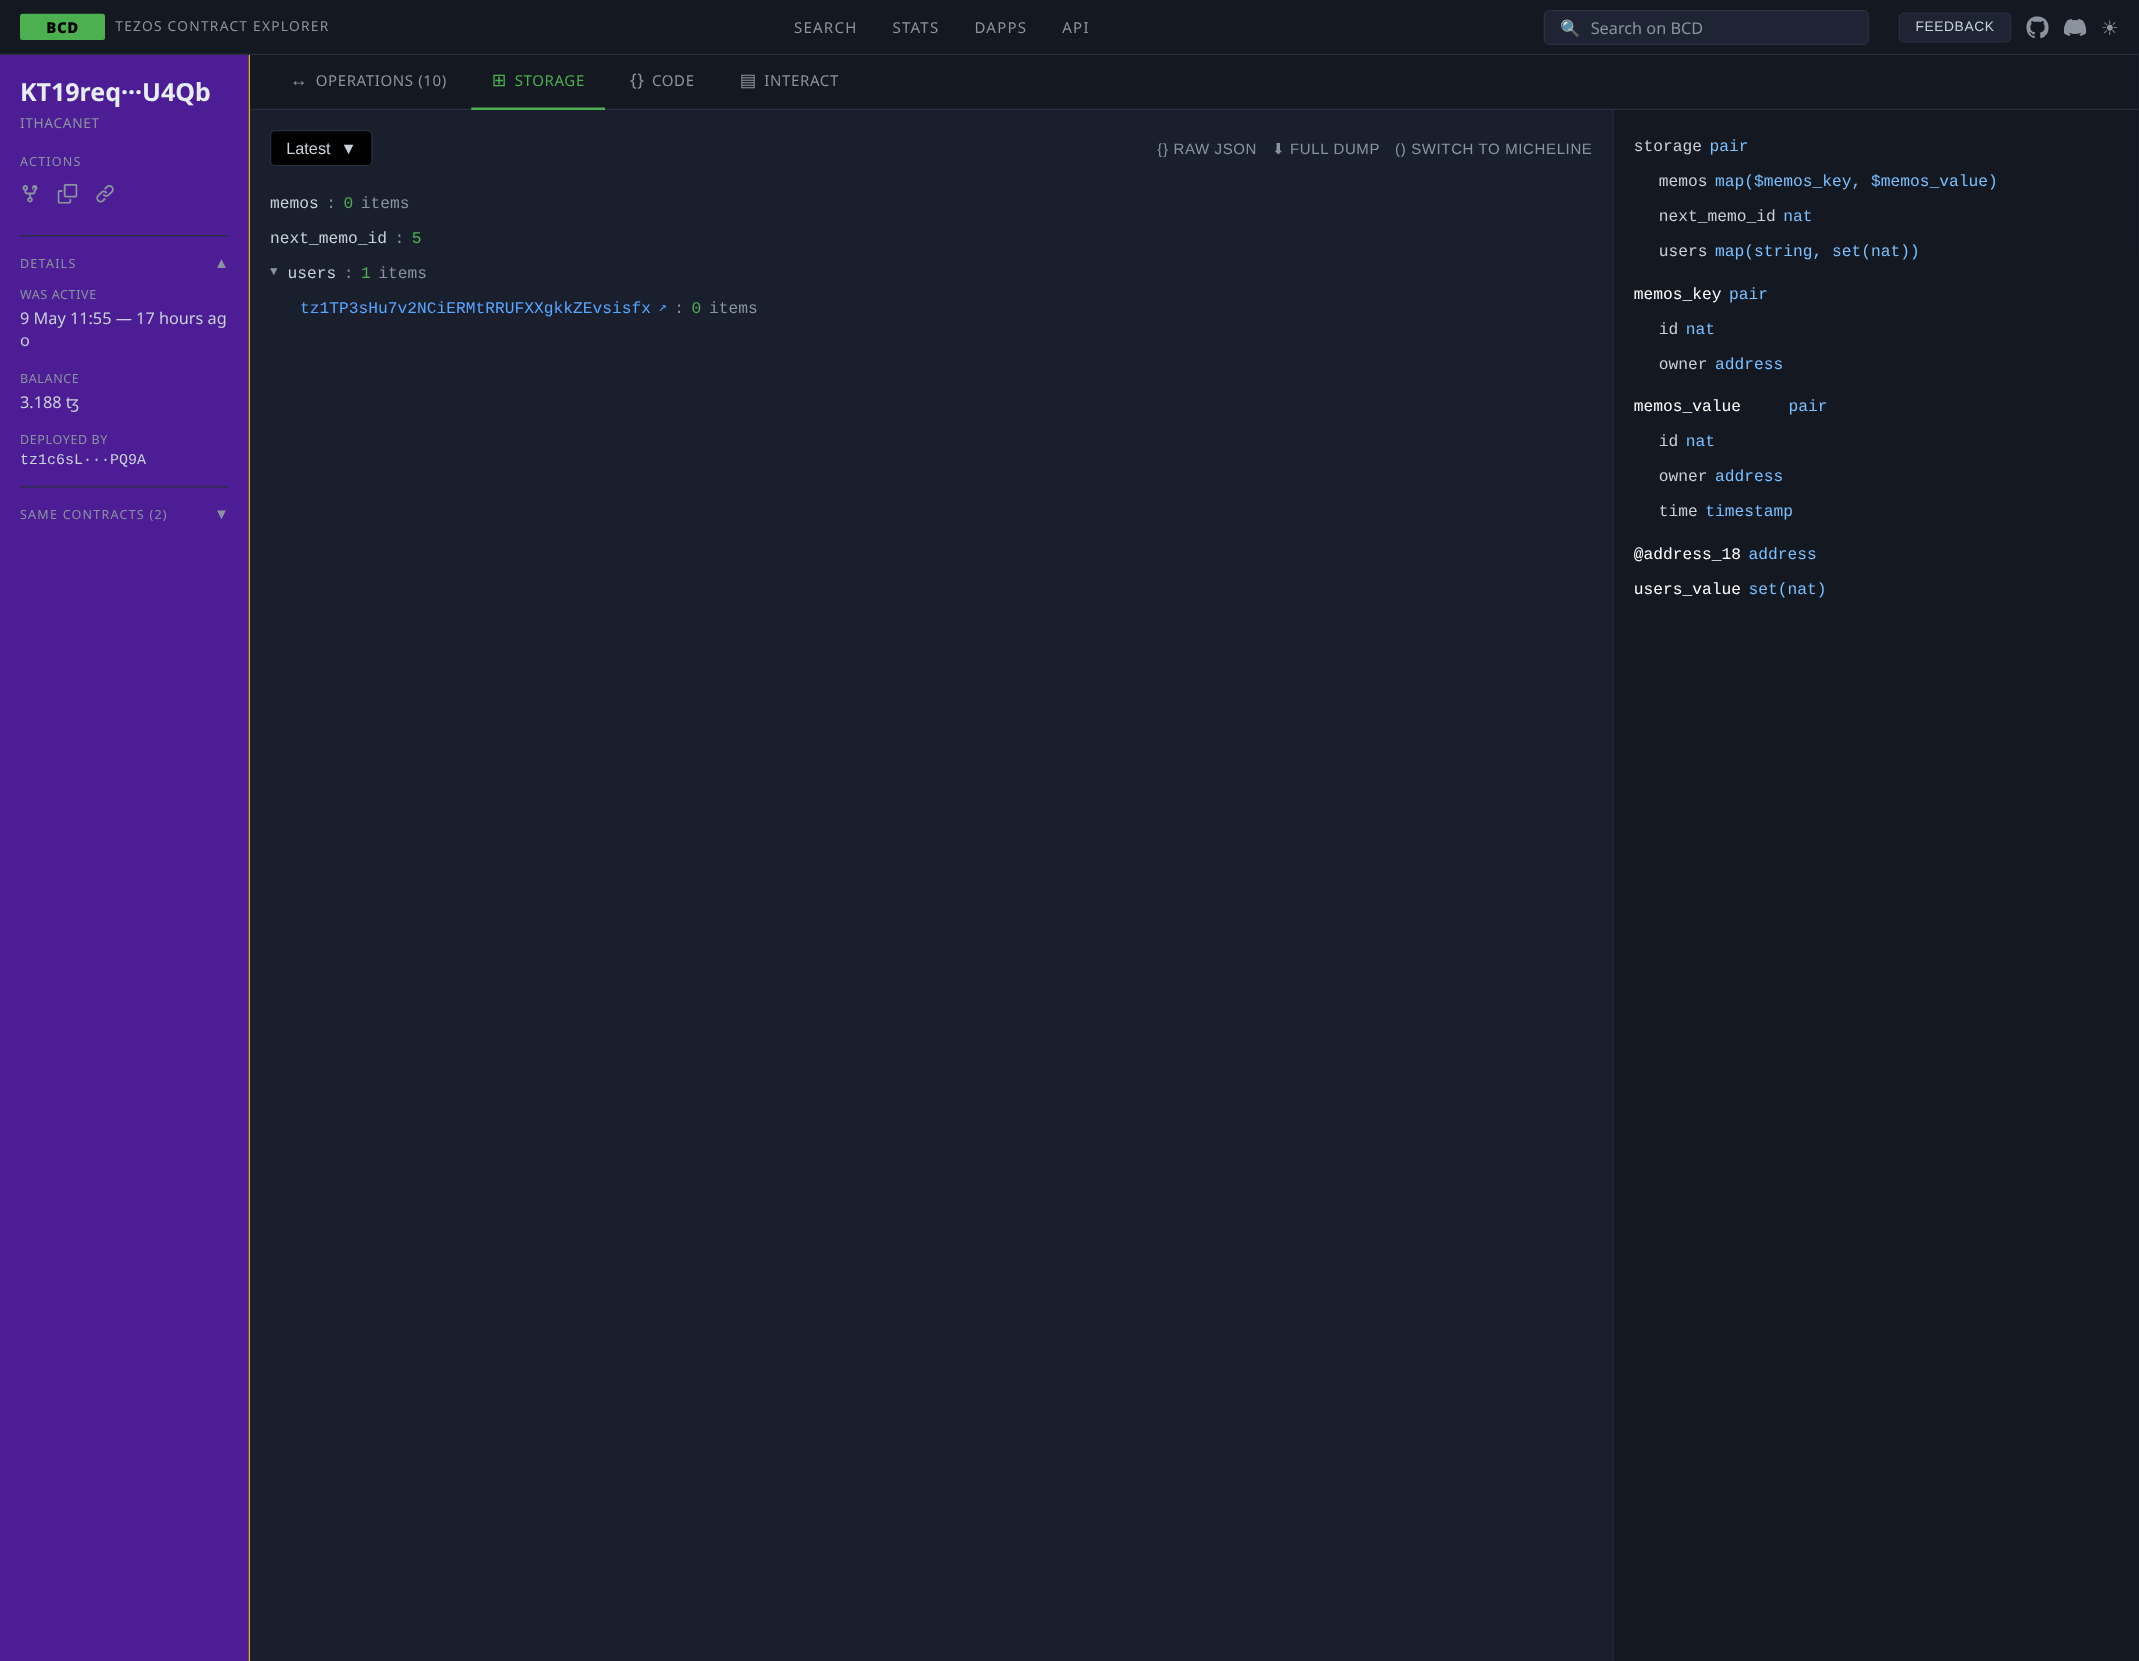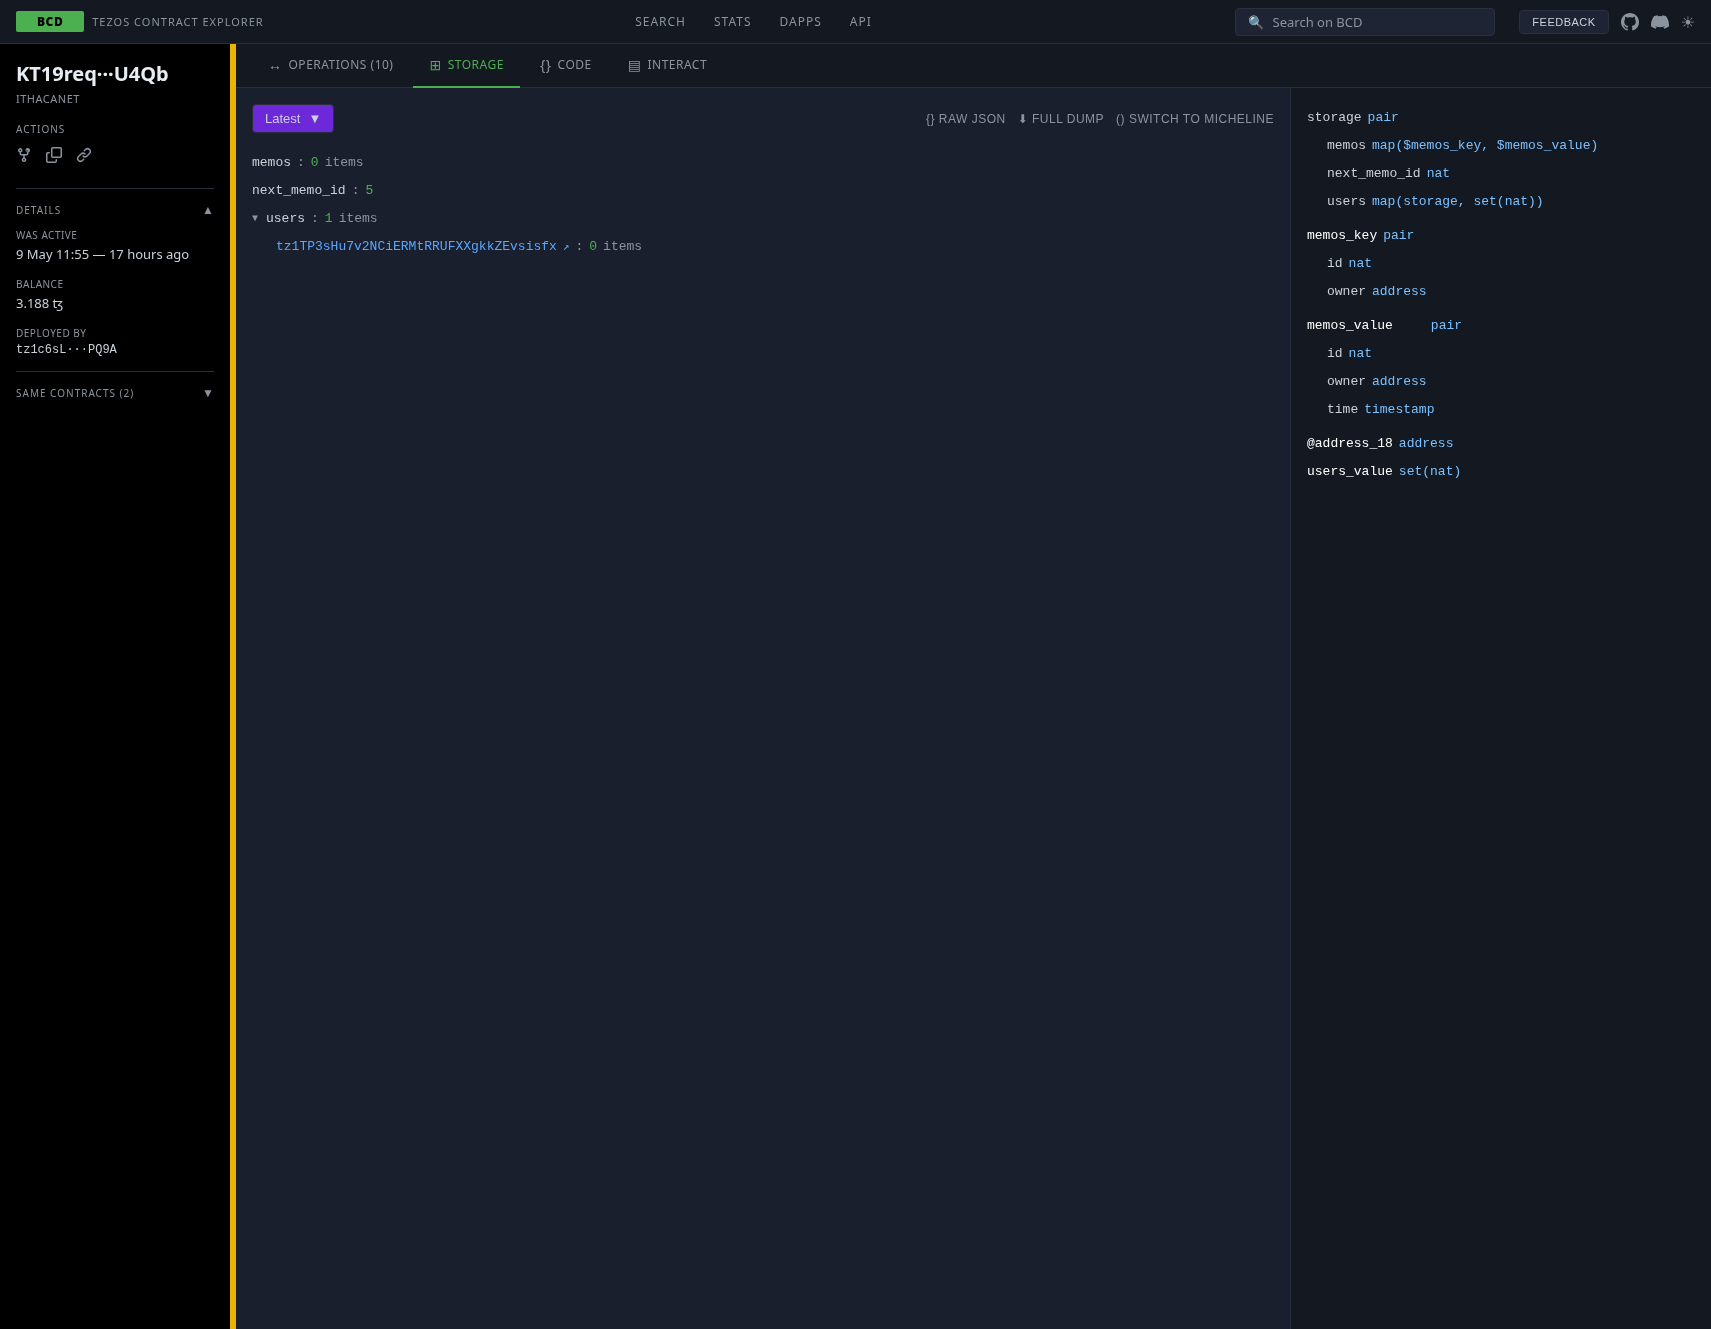--- a/index.html
+++ b/index.html
@@ -94,23 +94,23 @@
     }
 
     
     .main-layout {
       display: flex;
       height: calc(100vh - 44px);
     }
 
     
     .sidebar {
-      width: 236px;
-      background: #000000;
-      border-right: 6px solid #eab308;
+      width: 200px;
+      background: #4c1d95;
+      border-right: 1px solid #eab308;
       padding: 16px;
       flex-shrink: 0;
       overflow-y: auto;
     }
     .contract-title {
       font-size: 20px;
       font-weight: 700;
       color: #e6edf3;
       margin-bottom: 4px;
       word-break: break-all;
@@ -241,21 +241,21 @@
     }
 
     
     .storage-toolbar {
       display: flex;
       align-items: center;
       justify-content: space-between;
       margin-bottom: 16px;
     }
     .dropdown-btn {
-      background: #6d28d9;
+      background: #000000;
       border: 1px solid #2a2f3e;
       color: #c9d1d9;
       padding: 6px 12px;
       border-radius: 4px;
       cursor: pointer;
       display: flex;
       align-items: center;
       gap: 8px;
       font-size: 13px;
     }
@@ -504,21 +504,21 @@
             <span class="s-type">map($memos_key, $memos_value)</span>
           </div>
 
           <div class="schema-row s-indent">
             <span class="s-key">next_memo_id</span>
             <span class="s-type">nat</span>
           </div>
 
           <div class="schema-row s-indent">
             <span class="s-key">users</span>
-            <span class="s-type">map(storage, set(nat))</span>
+            <span class="s-type">map(string, set(nat))</span>
           </div>
 
           <div class="schema-row" style="margin-top:6px;">
             <span class="s-keyword">memos_key</span>
             <span class="s-type">pair</span>
           </div>
 
           <div class="schema-row s-indent">
             <span class="s-key">id</span>
             <span class="s-type">nat</span>

